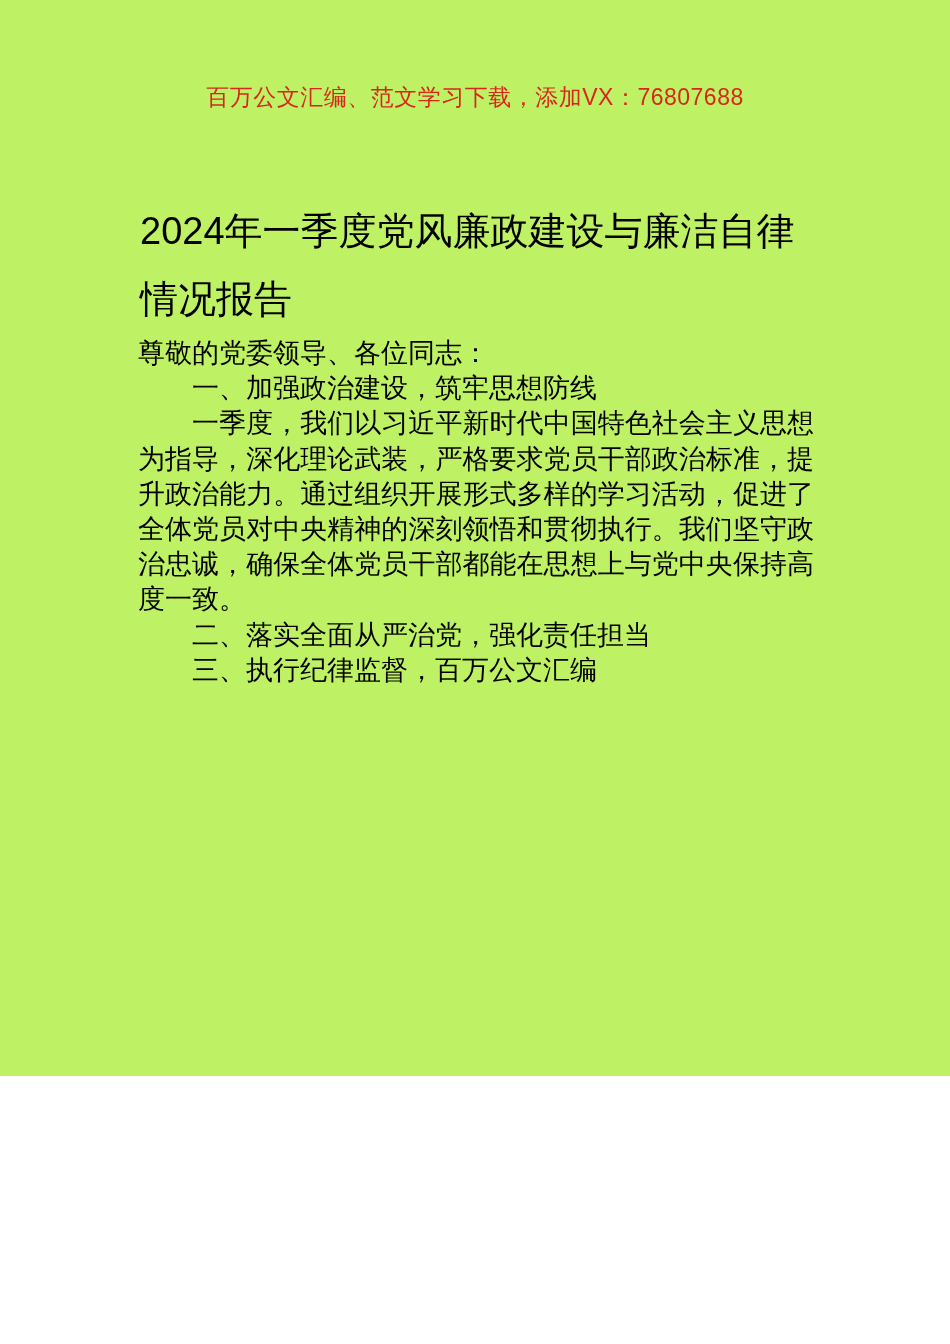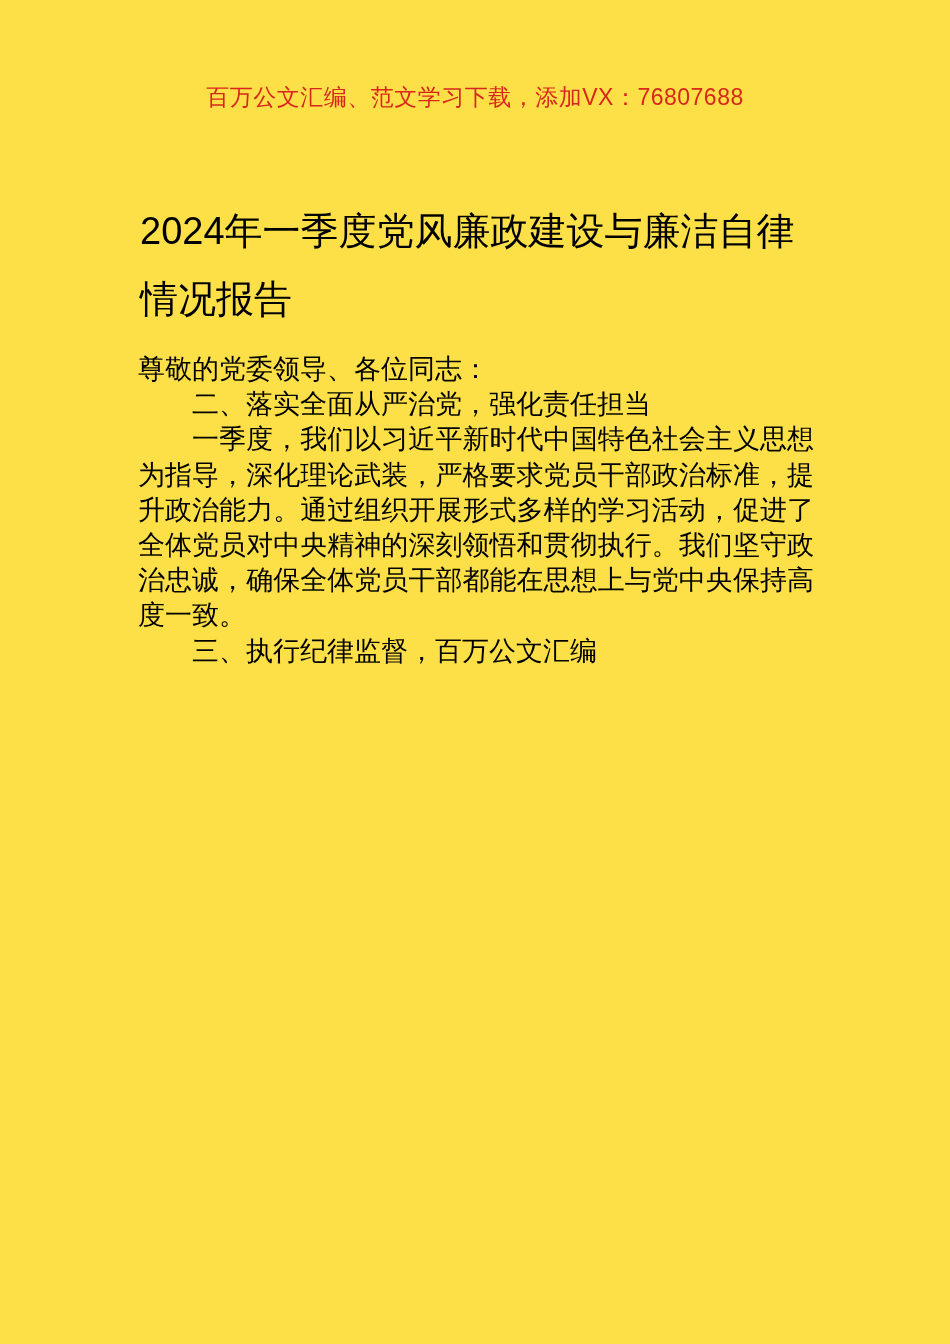--- a/index.html
+++ b/index.html
@@ -4,22 +4,22 @@
 <style>
   html, body {
     margin: 0;
     padding: 0;
     background: #ffffff;
   }
 
   .page {
     position: relative;
     width: 950px;
-    height: 1344px;
-    background: #fde047;
+    height: 1076px;
+    background: #bef264;
     overflow: hidden;
     font-family: "Liberation Sans", "DejaVu Sans", sans-serif;
     color: #000000;
     -webkit-font-smoothing: antialiased;
   }
 
   
   .promo-banner {
     position: absolute;
     top: 82px;
@@ -43,21 +43,21 @@
     font-size: 38px;
     line-height: 68px;
     font-weight: 400;
     letter-spacing: 0px;
     color: #000000;
   }
 
   
   .doc-body {
     position: absolute;
-    top: 352px;
+    top: 336px;
     left: 138px;
     width: 676px;
     font-size: 27px;
     line-height: 35.2px;
     text-align: justify;
     text-justify: inter-ideograph;
     color: #000000;
   }
 
   .para {
@@ -79,18 +79,19 @@
 <body>
 
 <div class="page">
 
   <div class="promo-banner">百万公文汇编、范文学习下载，添加VX：76807688</div>
 
   <h1 class="doc-title">2024年一季度党风廉政建设与廉洁自律情况报告</h1>
 
   <div class="doc-body">
     <p class="para flush">尊敬的党委领导、各位同志：</p>
+    <p class="para indent">一、加强政治建设，筑牢思想防线</p>
+    <p class="para indent">一季度，我们以习近平新时代中国特色社会主义思想为指导，深化理论武装，严格要求党员干部政治标准，提升政治能力。通过组织开展形式多样的学习活动，促进了全体党员对中央精神的深刻领悟和贯彻执行。我们坚守政治忠诚，确保全体党员干部都能在思想上与党中央保持高度一致。</p>
     <p class="para indent">二、落实全面从严治党，强化责任担当</p>
-    <p class="para indent">一季度，我们以习近平新时代中国特色社会主义思想为指导，深化理论武装，严格要求党员干部政治标准，提升政治能力。通过组织开展形式多样的学习活动，促进了全体党员对中央精神的深刻领悟和贯彻执行。我们坚守政治忠诚，确保全体党员干部都能在思想上与党中央保持高度一致。</p>
     <p class="para indent">三、执行纪律监督，百万公文汇编</p>
   </div>
 
 </div>
 
 </body></html>

